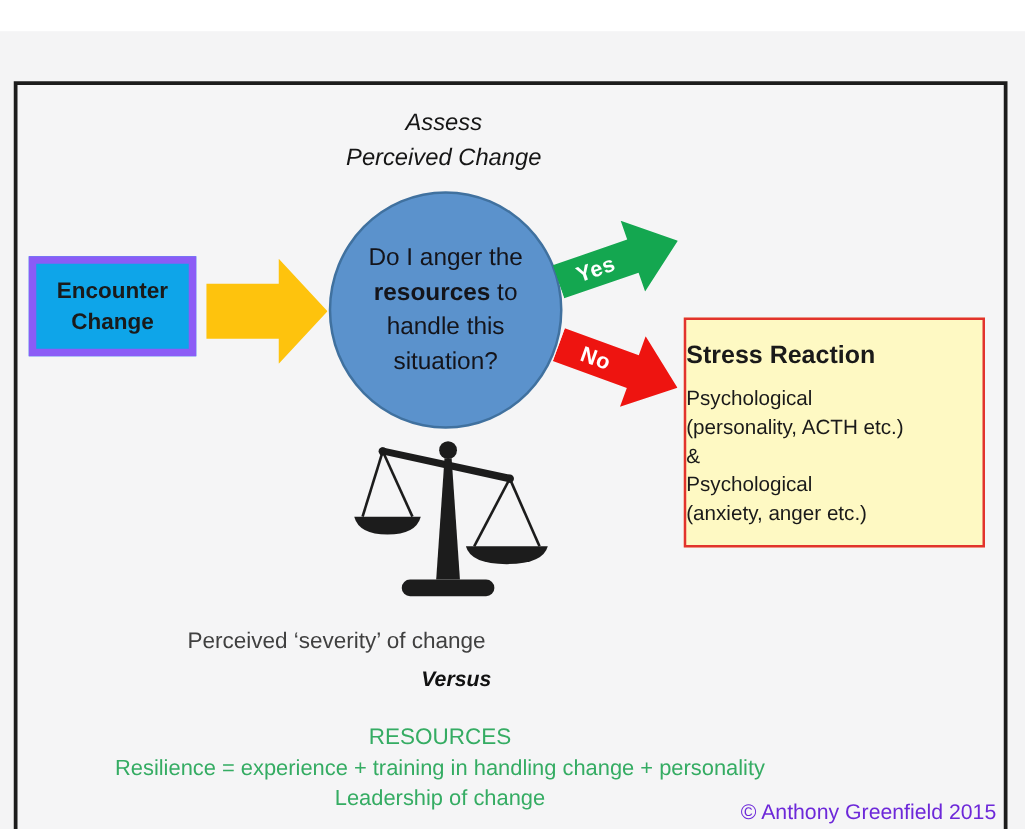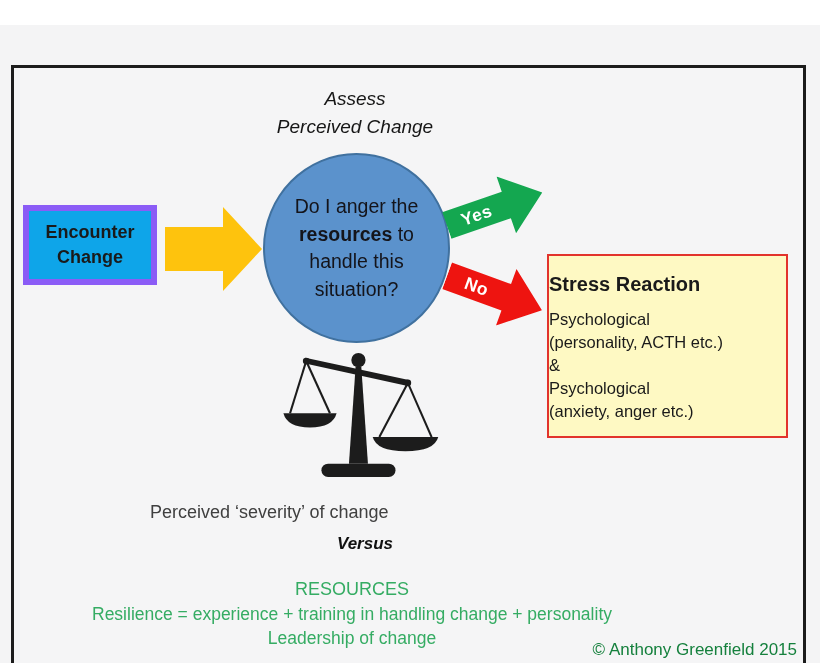--- a/index.html
+++ b/index.html
@@ -77,21 +77,21 @@
   }
   .resources-block {
     left:17px; top:552px; width:670px; text-align:center;
     color:#35ac63;
   }
   .resources-block .res-title { font-size:18px; line-height:25px; }
   .resources-block .res-line  { font-size:17.5px; line-height:24px; }
 
   .copyright {
     left:490px; top:615px; width:307px; text-align:right;
-    font-size:17px; color:#15803d;
+    font-size:17px; color:#6d28d9;
   }
 </style>
 </head>
 <body>
 
 <div class="canvas">
 
   <div class="frame"></div>
 
   <div class="abs diagram-title">

